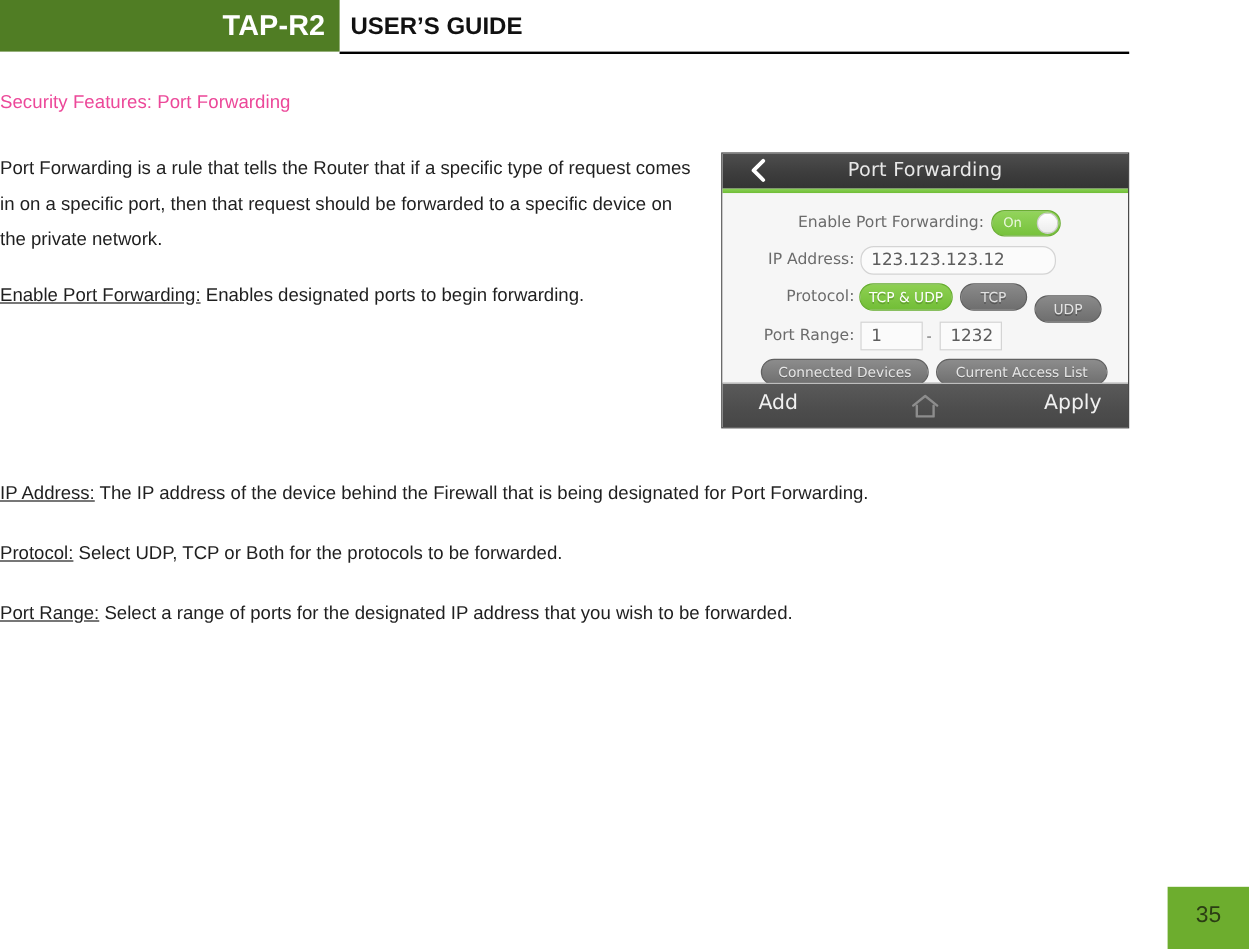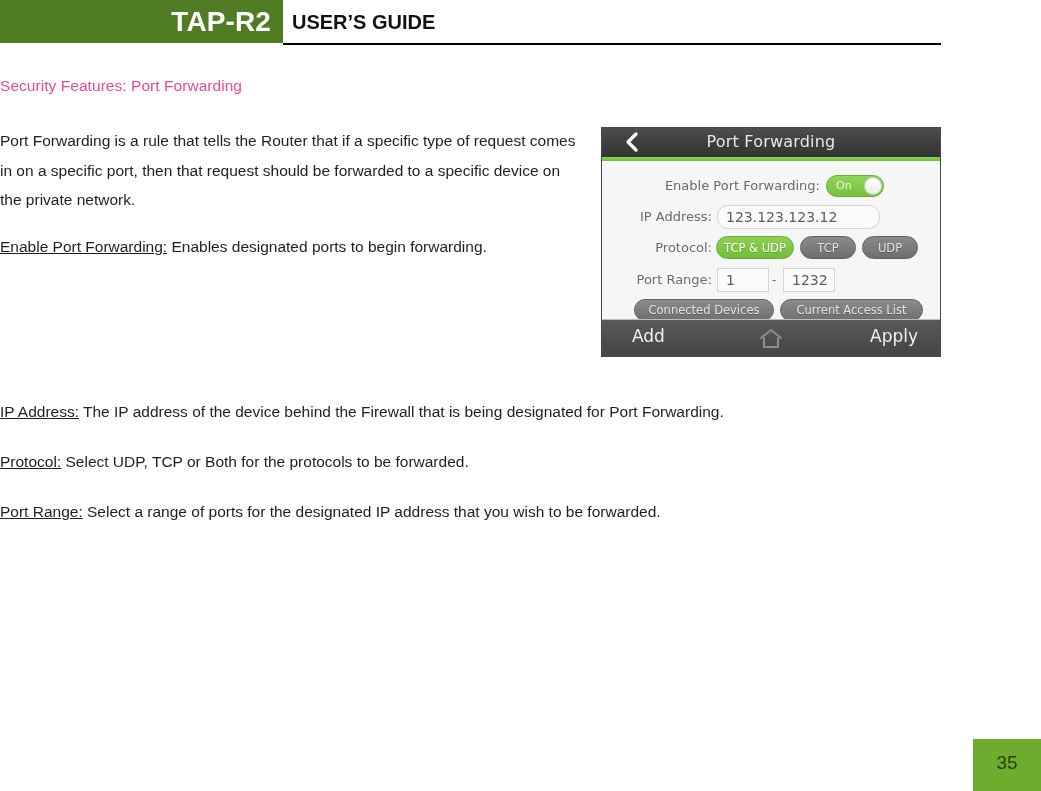--- a/index.html
+++ b/index.html
@@ -30,21 +30,21 @@
     top: 0;
     width: 283px;
     height: 43px;
     background: #507D24;
   }
   .header-product {
     position: absolute;
     right: 12px;
     top: 9px;
     color: #ffffff;
-    font-size: 28px;
+    font-size: 24px;
     font-weight: bold;
     letter-spacing: 0.1px;
     line-height: 26px;
   }
   .header-title {
     position: absolute;
     left: 292px;
     top: 9px;
     color: #111111;
     font-size: 20px;
@@ -248,21 +248,21 @@
     text-shadow: 0 1px 0 rgba(0,0,0,0.18);
   }
   .pill-off {
     background: linear-gradient(to bottom, #8a8a8a 0%, #6e6e6e 100%);
     border: 1px solid #5f5f5f;
     color: #e3e3e3;
     text-shadow: 0 1px 0 rgba(0,0,0,0.25);
   }
   .pill-tcpudp { left: 114px; width: 78px; }
   .pill-tcp    { left: 198px; width: 56px; }
-  .pill-udp    { left: 260px; width: 56px; }
+  .pill-udp    { left: 260px; width: 56px; margin-top: 10px; }
 
   .wide-pill {
     position: absolute;
     top: -2px;
     height: 22px;
     border-radius: 11px;
     background: linear-gradient(to bottom, #8c8c8c 0%, #6f6f6f 100%);
     border: 1px solid #616161;
     box-sizing: border-box;
     color: #e6e6e6;

